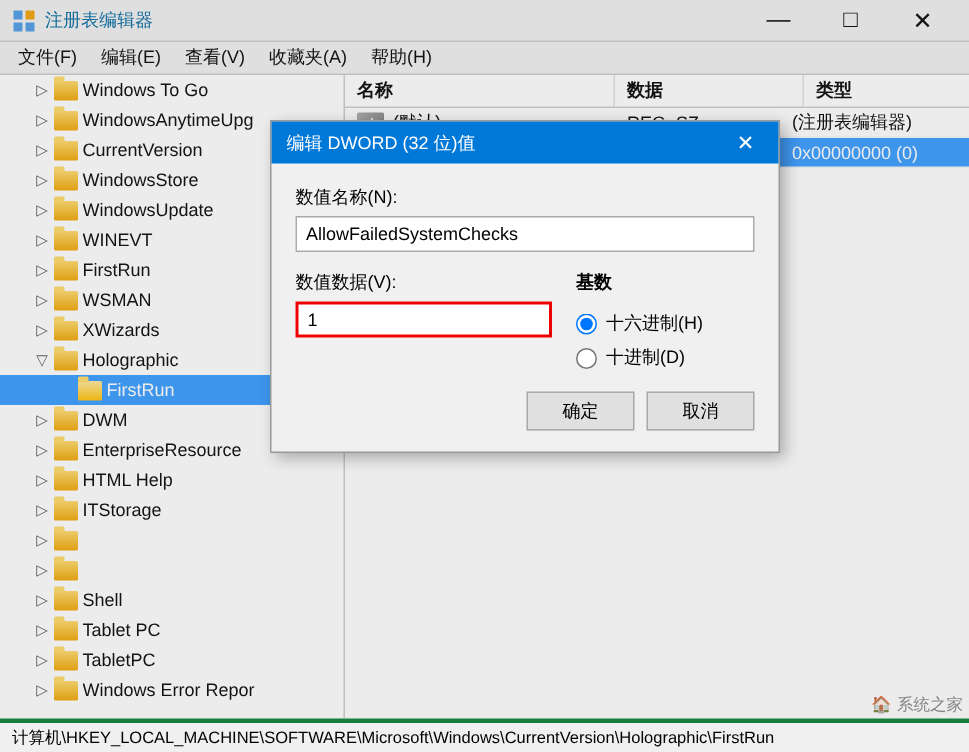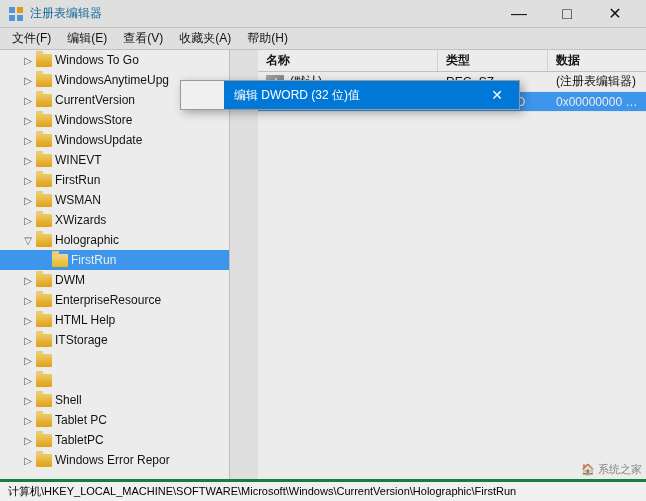--- a/index.html
+++ b/index.html
@@ -137,21 +137,20 @@
       height: 4px;
       background: #ffd966;
       border-radius: 1px 1px 0 0;
     }
 
     
     .right-panel {
       flex: 1;
       background: #fff;
       overflow: hidden;
-      margin-left: 28px;
     }
 
     .right-header {
       display: flex;
       background: #fff;
       border-bottom: 1px solid #ccc;
       height: 22px;
     }
     .right-col {
       display: flex;
@@ -233,21 +232,20 @@
       left: 180px;
     }
 
     .dialog-title-bar {
       background: #0078d7;
       color: white;
       display: flex;
       align-items: center;
       height: 28px;
       padding: 0 10px;
-      margin-left: 43px;
     }
     .dialog-title-text {
       flex: 1;
       font-size: 12px;
     }
     .dialog-close-btn {
       width: 24px;
       height: 20px;
       background: transparent;
       border: none;
@@ -538,22 +536,22 @@
           <span class="tree-label">Windows Error Repor</span>
         </div>
 
       </div>
 
     </div>
 
     <div class="right-panel">
       <div class="right-header">
         <div class="right-col col-name">名称</div>
+        <div class="right-col col-data">数据</div>
         <div class="right-col col-type">类型</div>
-        <div class="right-col col-data">数据</div>
       </div>
       <div class="right-rows">
 
         <div class="right-row">
           <div class="right-cell name">
             <span class="ab-icon">ab</span>
             <span>(默认)</span>
           </div>
           <div class="right-cell type">REG_SZ</div>
           <div class="right-cell data">(注册表编辑器)</div>
@@ -578,18 +576,45 @@
 </div>
 
 <div class="dialog-overlay">
   <div class="dialog">
 
     <div class="dialog-title-bar">
       <span class="dialog-title-text">编辑 DWORD (32 位)值</span>
       <button class="dialog-close-btn">✕</button>
     </div>
 
+    <div class="dialog-body">
+      <div class="dialog-label">数值名称(N):</div>
+      <input class="dialog-input" type="text" readonly="" value="AllowFailedSystemChecks" style="">
+
+      <div style="display:flex; gap:16px; align-items:flex-start;">
+        <div style="flex:1">
+          <div class="dialog-label">数值数据(V):</div>
+          <input class="dialog-input-red" type="text" value="1" style="">
+        </div>
+        <div class="dialog-base-group">
+          <div class="dialog-base-label">基数</div>
+          <div class="radio-row">
+            <input type="radio" name="base" checked="" style="">
+            <span>十六进制(H)</span>
+          </div>
+          <div class="radio-row">
+            <input type="radio" name="base" style="">
+            <span>十进制(D)</span>
+          </div>
+        </div>
+      </div>
+
+      <div class="dialog-buttons">
+        <button class="dialog-btn">确定</button>
+        <button class="dialog-btn">取消</button>
+      </div>
+    </div>
   </div>
 </div>
 
 <div class="watermark">
   <span>🏠 系统之家</span>
 </div>
 
 </body></html>

